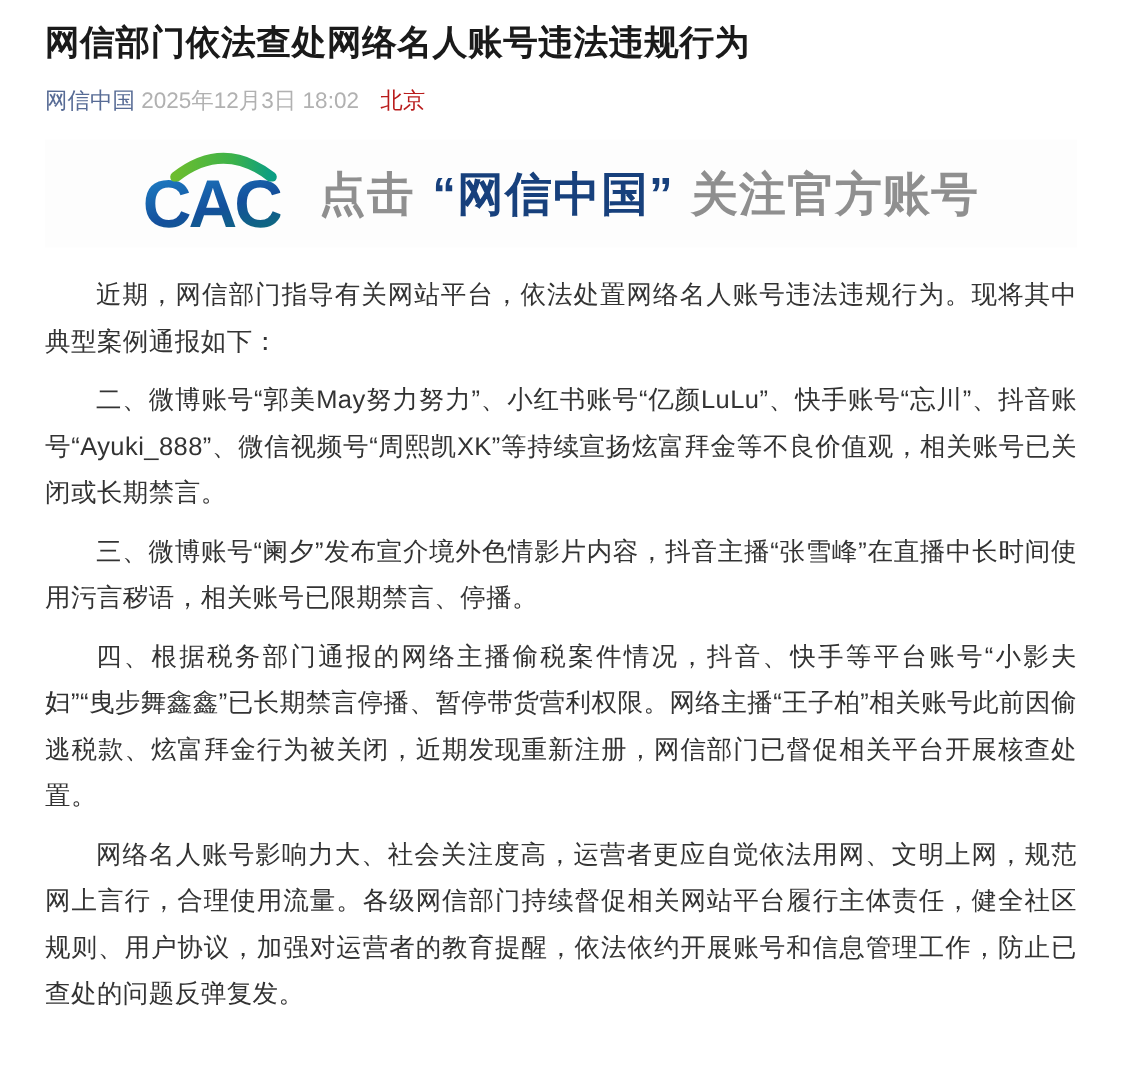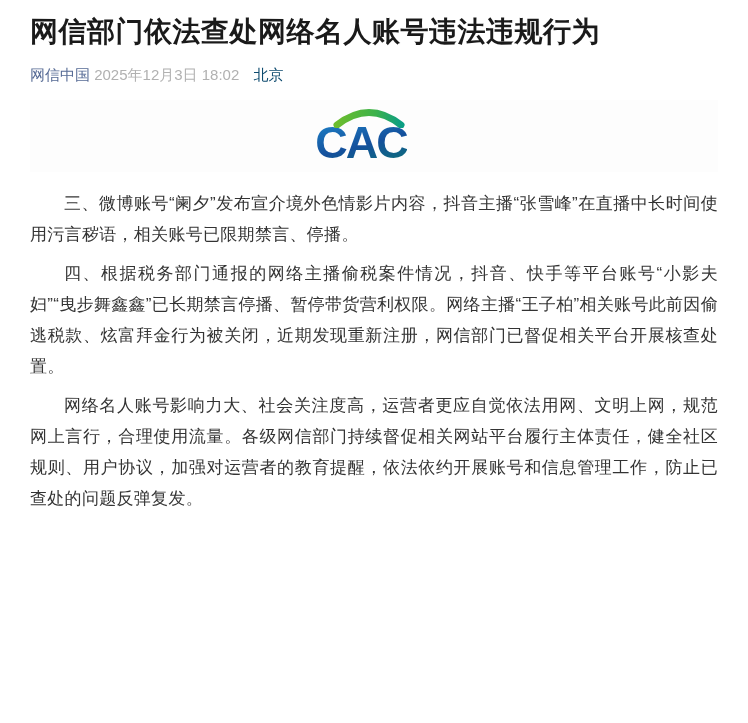--- a/index.html
+++ b/index.html
@@ -11,42 +11,42 @@
   .page {
     width: 748px;
     height: 723px;
     background: #ffffff;
     box-sizing: border-box;
     padding: 13px 30px 0 30px;
     overflow: hidden;
   }
   .title {
     margin: 0 0 13px 0;
-    font-size: 28px;
+    font-size: 23px;
     line-height: 1.35;
     font-weight: 700;
     color: #1a1a1a;
     letter-spacing: 0.5px;
   }
   .byline {
     font-size: 15px;
     line-height: 21px;
     margin-bottom: 15px;
     white-space: nowrap;
   }
   .source-link {
     color: #576b95;
     cursor: pointer;
   }
   .meta-date {
     color: #b1b1b1;
     margin-right: 10px;
   }
   .meta-location {
-    color: #0c4a6e;
+    color: #b91c1c;
   }
   .banner {
     height: 72px;
     margin: 0 auto 16px auto;
     background: #fdfdfd;
     display: flex;
     align-items: center;
     justify-content: center;
     cursor: pointer;
   }
@@ -110,21 +110,28 @@
           <linearGradient id="arcGrad" x1="0" y1="0" x2="1" y2="0">
             <stop offset="0" stop-color="#6cbd2e"></stop>
             <stop offset="0.6" stop-color="#3cb24a"></stop>
             <stop offset="1" stop-color="#0b9e83"></stop>
           </linearGradient>
         </defs>
         <path d="M6,19 Q38,-6 70,19" fill="none" stroke="url(#arcGrad)" stroke-width="7" stroke-linecap="round"></path>
       </svg>
       <span class="cac-text">CAC</span>
     </div>
+    <div class="banner-text">
+      <span class="banner-gray">点击</span>
+      <span class="banner-blue">“网信中国”</span>
+      <span class="banner-gray">关注官方账号</span>
+    </div>
   </div>
 
   <div class="content">
+    <p>近期，网信部门指导有关网站平台，依法处置网络名人账号违法违规行为。现将其中典型案例通报如下：</p>
+    <p>二、微博账号“郭美May努力努力”、小红书账号“亿颜LuLu”、快手账号“忘川”、抖音账号“Ayuki_888”、微信视频号“周熙凯XK”等持续宣扬炫富拜金等不良价值观，相关账号已关闭或长期禁言。</p>
     <p>三、微博账号“阑夕”发布宣介境外色情影片内容，抖音主播“张雪峰”在直播中长时间使用污言秽语，相关账号已限期禁言、停播。</p>
     <p>四、根据税务部门通报的网络主播偷税案件情况，抖音、快手等平台账号“小影夫妇”“曳步舞鑫鑫”已长期禁言停播、暂停带货营利权限。网络主播“王子柏”相关账号此前因偷逃税款、炫富拜金行为被关闭，近期发现重新注册，网信部门已督促相关平台开展核查处置。</p>
     <p>网络名人账号影响力大、社会关注度高，运营者更应自觉依法用网、文明上网，规范网上言行，合理使用流量。各级网信部门持续督促相关网站平台履行主体责任，健全社区规则、用户协议，加强对运营者的教育提醒，依法依约开展账号和信息管理工作，防止已查处的问题反弹复发。</p>
   </div>
 
 </div>
 
 </body></html>

